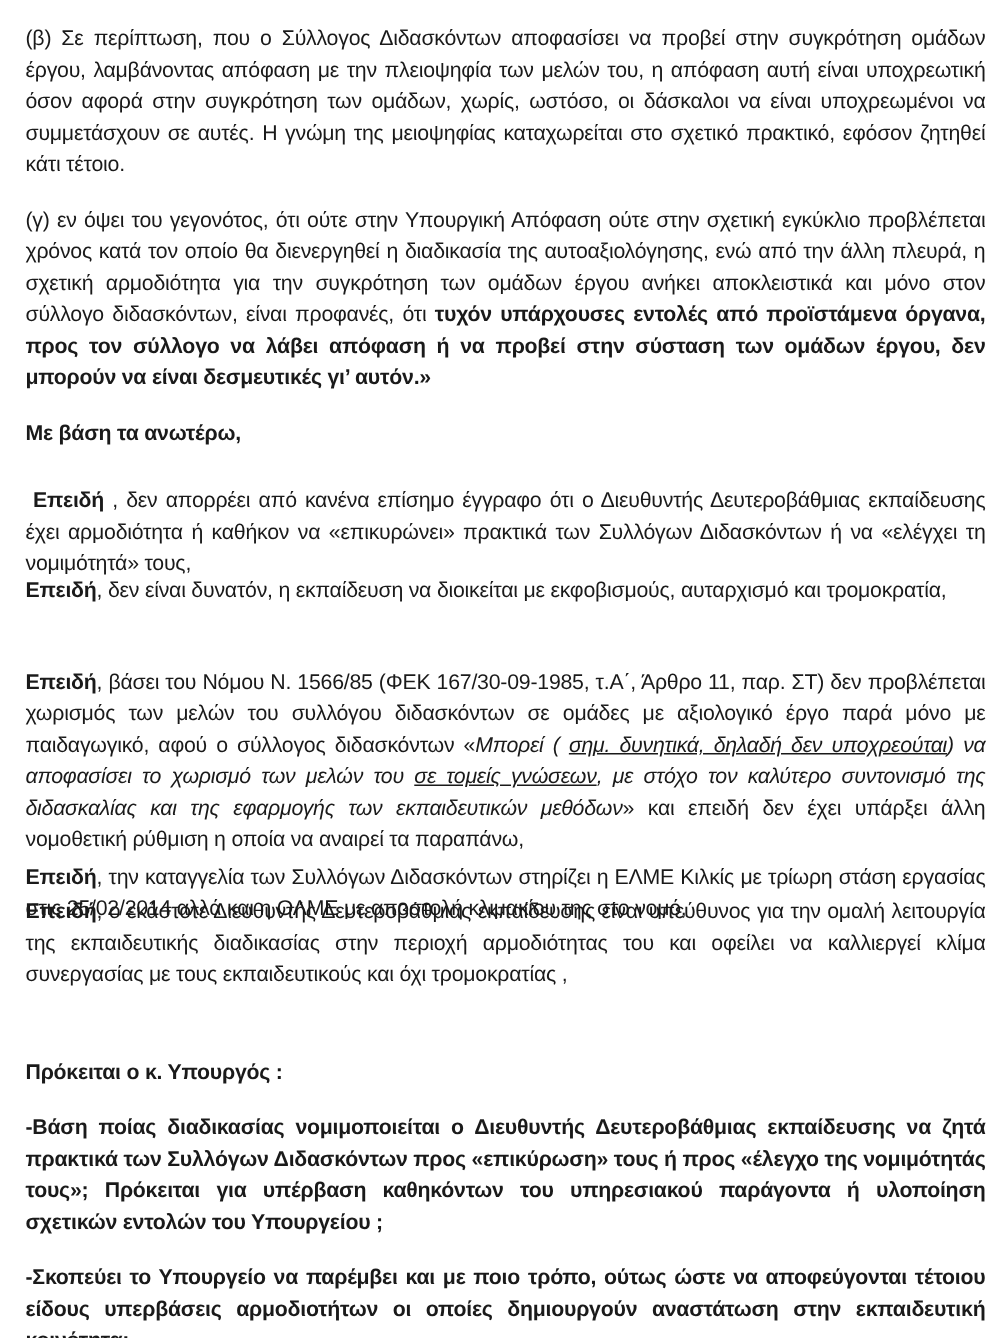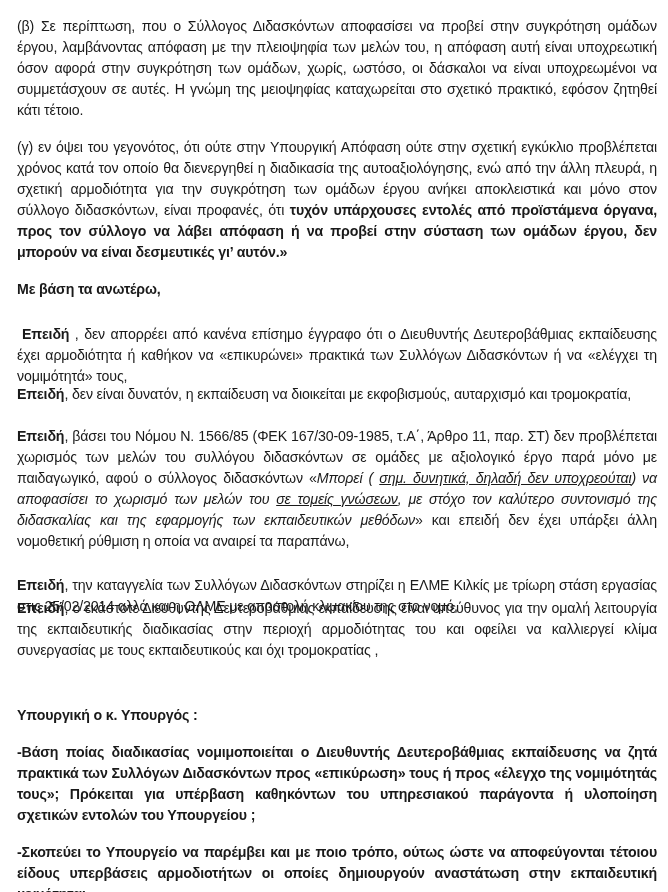--- a/index.html
+++ b/index.html
@@ -41,40 +41,40 @@
       <span class="b lead-space">Επειδή</span><span> , δεν απορρέει από κανένα επίσημο έγγραφο ότι ο Διευθυντής Δευτεροβάθμιας εκπαίδευσης έχει αρμοδιότητα ή καθήκον να «επικυρώνει» πρακτικά των Συλλόγων Διδασκόντων ή να «ελέγχει τη νομιμότητά» τους,</span>
     </p>
   </div>
 
   <div class="block" style="top:368px;">
     <p class="p">
       <span class="b">Επειδή</span><span>, δεν είναι δυνατόν, η εκπαίδευση να διοικείται με εκφοβισμούς, αυταρχισμό και τρομοκρατία,</span>
     </p>
   </div>
 
-  <div class="block" style="top:410px;">
+  <div class="block" style="top:429px;">
     <p class="p">
       <span class="b">Επειδή</span><span>, βάσει του Νόμου  Ν. 1566/85 (ΦΕΚ 167/30-09-1985, τ.Α΄, Άρθρο 11, παρ. ΣΤ) δεν προβλέπεται χωρισμός των μελών του συλλόγου διδασκόντων σε ομάδες με αξιολογικό έργο παρά μόνο με παιδαγωγικό, αφού ο σύλλογος διδασκόντων «</span><span class="i">Μπορεί ( </span><span class="i u">σημ. δυνητικά, δηλαδή δεν υποχρεούται</span><span class="i">) να αποφασίσει το χωρισμό των μελών του </span><span class="i u">σε τομείς γνώσεων</span><span class="i">, με στόχο τον καλύτερο συντονισμό της διδασκαλίας και της εφαρμογής των εκπαιδευτικών μεθόδων</span><span>» και επειδή δεν έχει υπάρξει άλλη νομοθετική ρύθμιση η οποία να αναιρεί τα παραπάνω,</span>
     </p>
   </div>
 
   <div class="block" style="top:532px;margin-top:27px;">
     <p class="p">
       <span class="b">Επειδή</span><span>, την καταγγελία των Συλλόγων Διδασκόντων στηρίζει η ΕΛΜΕ Κιλκίς με τρίωρη στάση εργασίας στις 25/02/2014 αλλά και η ΟΛΜΕ με αποστολή κλιμακίου της στο νομό,</span>
     </p>
   </div>
 
   <div class="block" style="top:582px;">
     <p class="p">
       <span class="b">Επειδή</span><span>, ο εκάστοτε Διευθυντής Δευτεροβάθμιας εκπαίδευσης είναι υπεύθυνος για την ομαλή λειτουργία της εκπαιδευτικής διαδικασίας στην περιοχή αρμοδιότητας του και οφείλει να καλλιεργεί κλίμα συνεργασίας με τους εκπαιδευτικούς και όχι τρομοκρατίας ,</span>
     </p>
   </div>
 
   <div class="block" style="top:689px;">
-    <p class="p b">Υπουργική ο κ. Υπουργός :</p>
+    <p class="p b">Πρόκειται ο κ. Υπουργός :</p>
   </div>
 
   <div class="block" style="top:726px;">
     <p class="p b">-Βάση ποίας διαδικασίας νομιμοποιείται ο Διευθυντής Δευτεροβάθμιας εκπαίδευσης να ζητά πρακτικά των Συλλόγων Διδασκόντων προς «επικύρωση» τους ή προς «έλεγχο της νομιμότητάς τους»; Πρόκειται για υπέρβαση καθηκόντων του υπηρεσιακού παράγοντα ή υλοποίηση σχετικών εντολών του Υπουργείου ;</p>
   </div>
 
   <div class="block" style="top:826px;">
     <p class="p b">-Σκοπεύει το Υπουργείο να παρέμβει και με ποιο τρόπο, ούτως ώστε να αποφεύγονται τέτοιου είδους υπερβάσεις αρμοδιοτήτων οι οποίες δημιουργούν αναστάτωση στην εκπαιδευτική κοινότητα;</p>
   </div>
 

